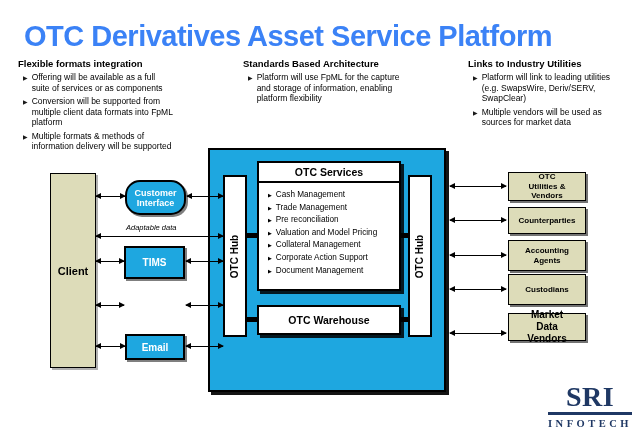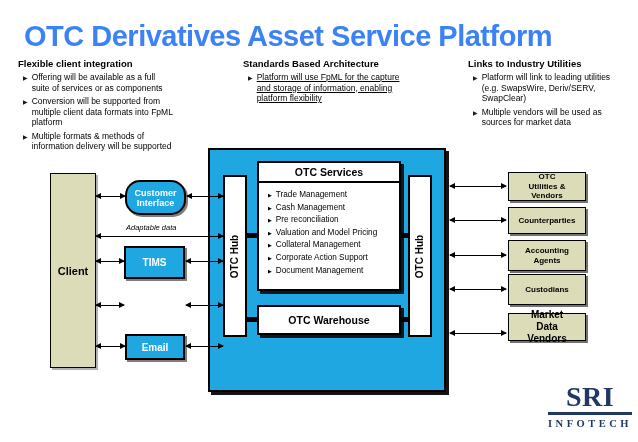--- a/index.html
+++ b/index.html
@@ -18,21 +18,21 @@
   
   .col { position: absolute; top: 58px; }
   .col-1 { left: 18px; width: 210px; }
   .col-2 { left: 243px; width: 210px; }
   .col-3 { left: 468px; width: 165px; }
   .col-head { font-size: 9.5px; font-weight: 700; color: #000; margin-bottom: 3px; }
   .bullet { display: flex; margin: 3px 0 3px 5px; }
   .bullet .tri { font-size: 6px; color: #1a1a1a; margin-right: 4px; margin-top: 2px; flex: 0 0 auto; }
   .bullet .btxt { font-size: 8.5px; line-height: 10.5px; color: #000; }
   .col-1 .btxt { width: 141px; }
-  .col-2 .btxt { width: 143px; text-decoration: underline; }
+  .col-2 .btxt { width: 143px; }
   .col-3 .btxt { width: 133px; }
 
   
   .client {
     position: absolute; left: 50px; top: 173px; width: 46px; height: 195px;
     background: #DDDCB9; border: 1.5px solid #000;
     display: flex; align-items: center; justify-content: center;
     font-size: 11px; font-weight: 700; color: #000;
     box-shadow: 2px 2px 0 rgba(0,0,0,0.3); z-index: 3;
   }
@@ -125,21 +125,21 @@
   }
 </style>
 </head>
 <body>
 
 <div id="slide">
 
   <div class="title">OTC Derivatives Asset Service Platform</div>
 
   <div class="col col-1">
-    <div class="col-head">Flexible client integration</div>
+    <div class="col-head">Flexible formats integration</div>
     <div class="bullet">
       <span class="tri">▶</span>
       <span class="btxt">Offering will be available as a full suite of services or as components</span>
     </div>
     <div class="bullet">
       <span class="tri">▶</span>
       <span class="btxt">Conversion will be supported from multiple client data formats into FpML platform</span>
     </div>
     <div class="bullet">
       <span class="tri">▶</span>
@@ -182,25 +182,25 @@
   </div>
   <div class="hub hub-right">
     <span>OTC Hub</span>
   </div>
 
   <div class="services">
     <div class="services-head">OTC Services</div>
     <div class="services-list">
       <div class="svc-item">
           <span class="tri">▶</span>
+          <span>Cash Management</span>
+        </div>
+      <div class="svc-item">
+          <span class="tri">▶</span>
           <span>Trade Management</span>
-        </div>
-      <div class="svc-item">
-          <span class="tri">▶</span>
-          <span>Cash Management</span>
         </div>
       <div class="svc-item">
           <span class="tri">▶</span>
           <span>Pre reconciliation</span>
         </div>
       <div class="svc-item">
           <span class="tri">▶</span>
           <span>Valuation and Model Pricing</span>
         </div>
       <div class="svc-item">

